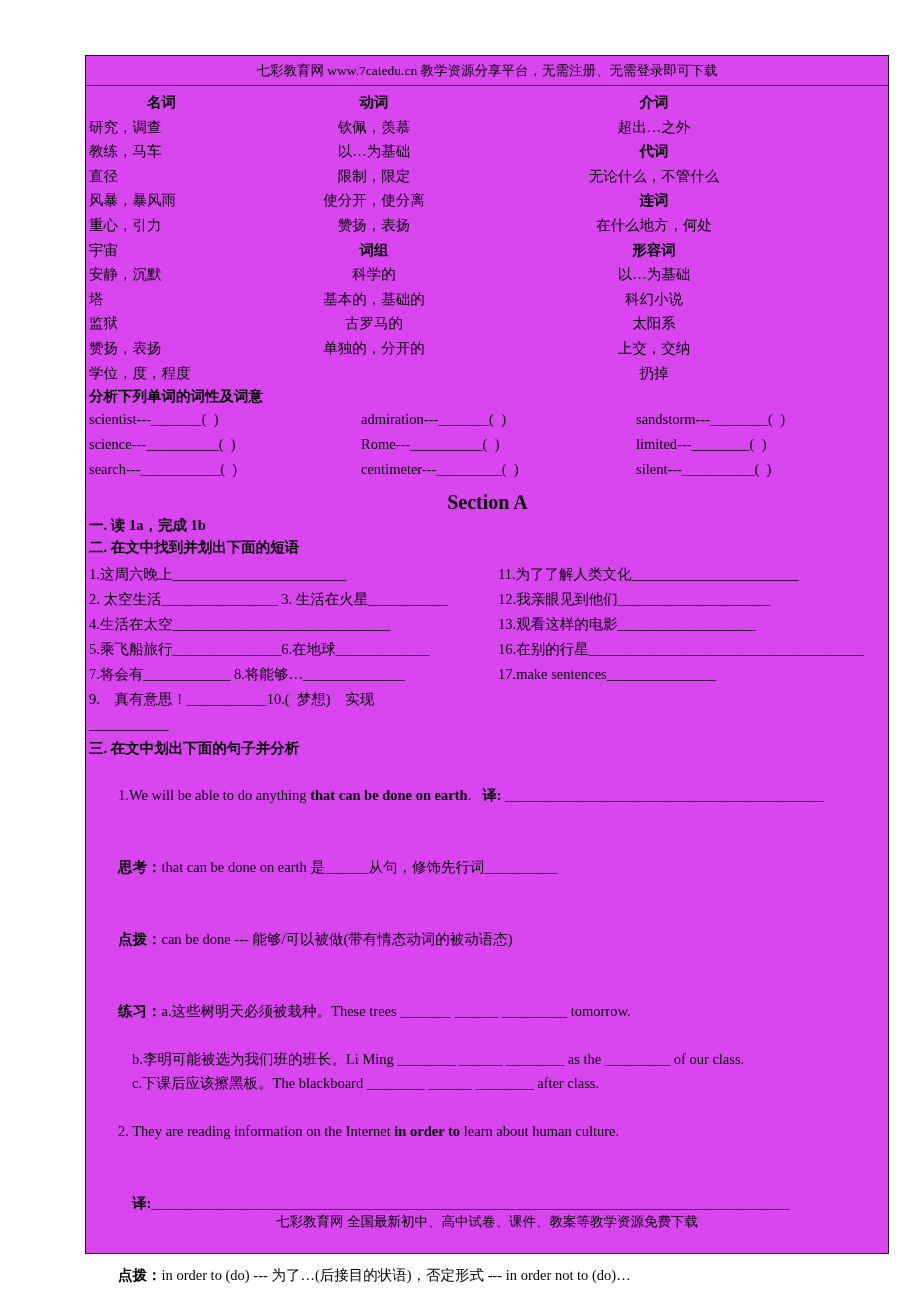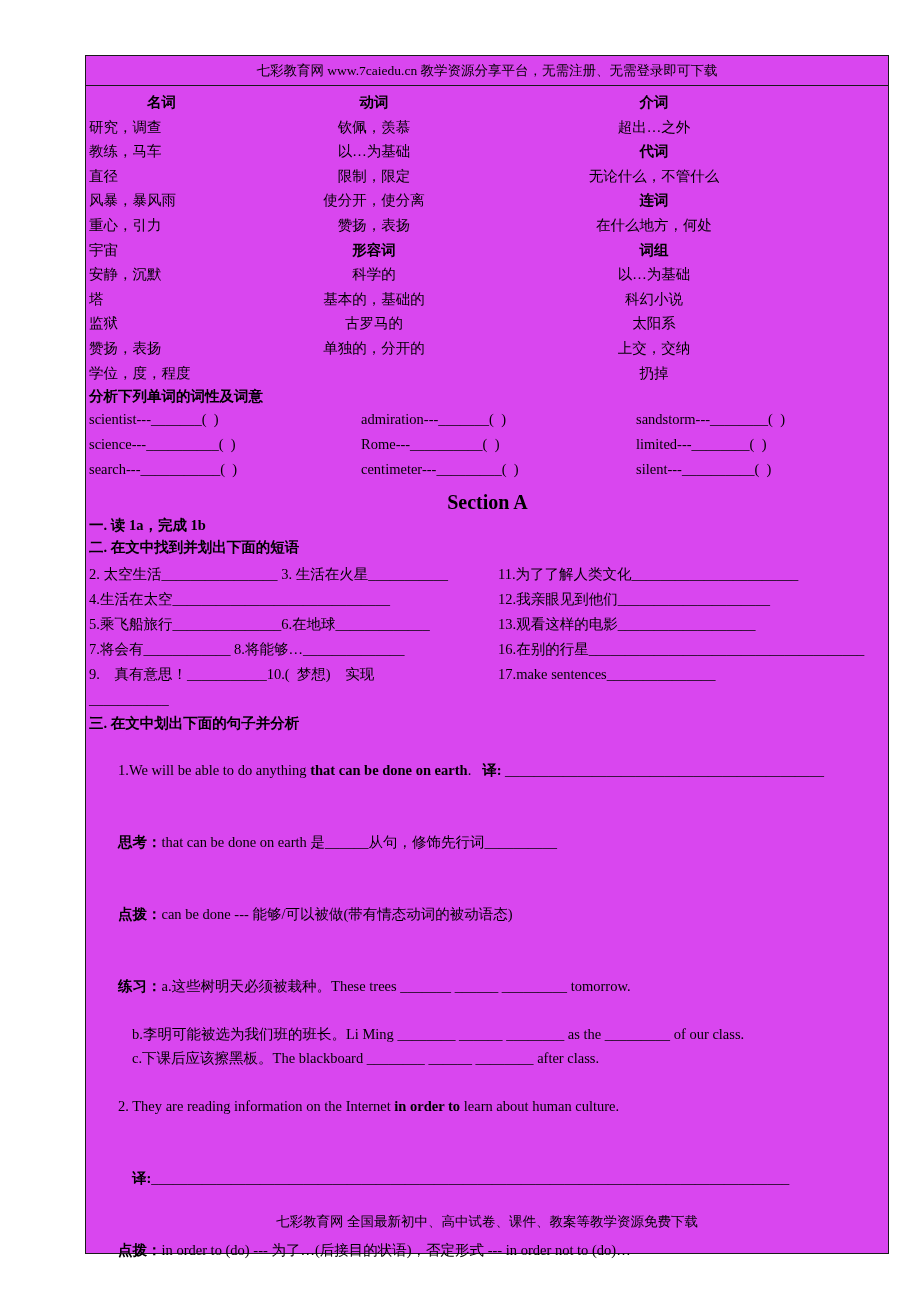--- a/index.html
+++ b/index.html
@@ -53,22 +53,22 @@
 
       <div class="cell c1">风暴，暴风雨</div>
       <div class="cell c2">使分开，使分离</div>
       <div class="cell c3 bold">连词</div>
 
       <div class="cell c1">重心，引力</div>
       <div class="cell c2">赞扬，表扬</div>
       <div class="cell c3">在什么地方，何处</div>
 
       <div class="cell c1">宇宙</div>
+      <div class="cell c3 bold">词组</div>
       <div class="cell c2 bold">形容词</div>
-      <div class="cell c3 bold">词组</div>
 
       <div class="cell c1">安静，沉默</div>
       <div class="cell c2">科学的</div>
       <div class="cell c3">以…为基础</div>
 
       <div class="cell c1">塔</div>
       <div class="cell c2">基本的，基础的</div>
       <div class="cell c3">科幻小说</div>
 
       <div class="cell c1">监狱</div>
@@ -97,20 +97,21 @@
       <div class="cell">centimeter---_________(  )</div>
       <div class="cell">silent---__________(  )</div>
     </div>
 
     <div class="seca">Section A</div>
     <div class="sec-heading">一. 读 1a，完成 1b</div>
     <div class="sec-heading">二. 在文中找到并划出下面的短语</div>
 
     <div class="phrases">
       <div>
+        <div class="pl">1.这周六晚上________________________</div>
         <div class="pl">2. 太空生活________________ 3. 生活在火星___________</div>
         <div class="pl">4.生活在太空______________________________</div>
         <div class="pl">5.乘飞船旅行_______________6.在地球_____________</div>
         <div class="pl">7.将会有____________ 8.将能够…______________</div>
         <div class="pl">9.    真有意思！___________10.(  梦想)    实现</div>
         <div class="pl">___________</div>
       </div>
       <div>
         <div class="pl">11.为了了解人类文化_______________________</div>
         <div class="pl">12.我亲眼见到他们_____________________</div>

